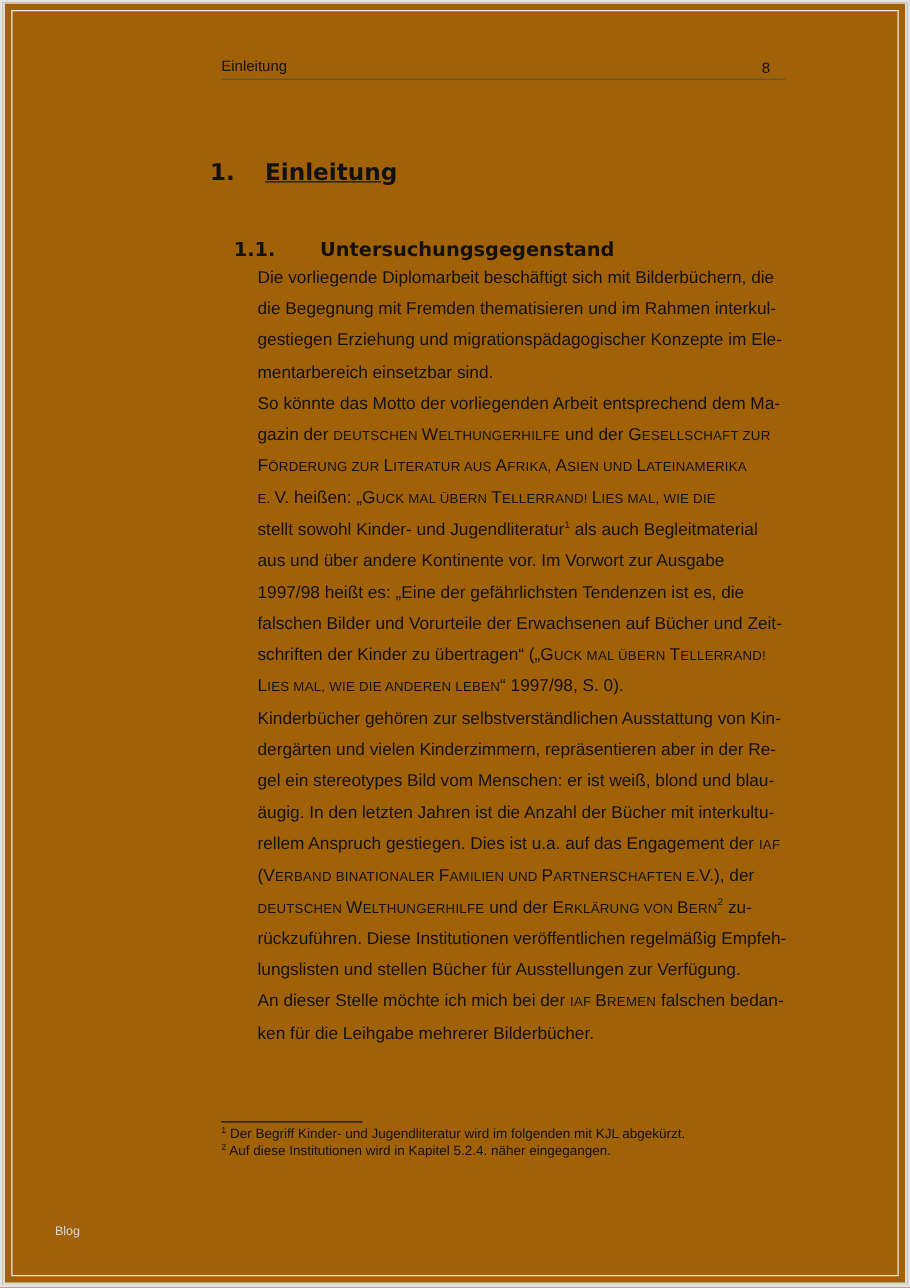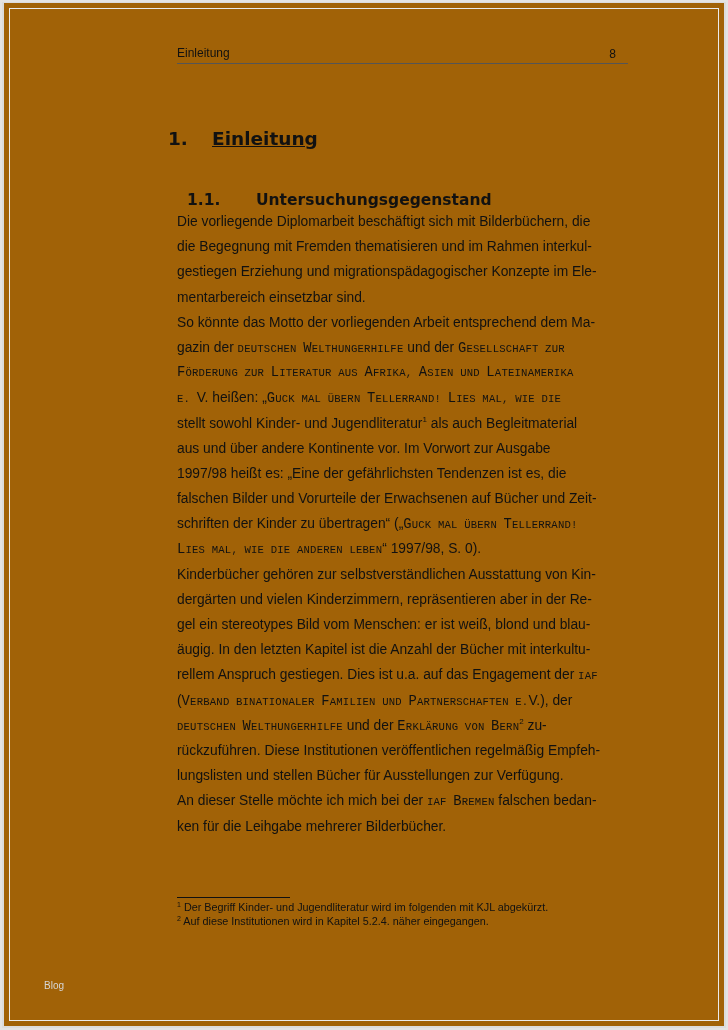--- a/index.html
+++ b/index.html
@@ -59,22 +59,23 @@
     h2 .num { display: inline-block; width: 69px; }
     .body {
       position: absolute;
       left: 173px; top: 206px; width: 455px;
     }
     .line {
       height: 25.2px;
       line-height: 25.2px;
       font-size: 13.8px;
       white-space: nowrap;
+      margin-left: 29px;
     }
-    .sc { font-size: 10.6px; letter-spacing: 0.2px; font-family: Liberation Mono, monospace; }
+    .sc { font-size: 10.6px; letter-spacing: 0.2px; }
     .sc .cap { font-size: 13.8px; }
     sup { font-size: 8px; vertical-align: 6px; line-height: 0; }
     .footnote-rule {
       position: absolute;
       left: 173px; top: 894px; width: 113px; height: 0;
       border-top: 1.5px solid #111;
     }
     .footnotes {
       position: absolute;
       left: 173px; top: 897px; width: 460px;
@@ -139,21 +140,21 @@
       </div>
       <div class="line">
         <span class="sc"><span class="cap">L</span><span style="text-transform:uppercase">ies mal, wie die anderen leben</span></span><span>“ 1997/98, S. 0).</span>
       </div>
     </div>
 
     <div>
       <div class="line">Kinderbücher gehören zur selbstverständlichen Ausstattung von Kin-</div>
       <div class="line">dergärten und vielen Kinderzimmern, repräsentieren aber in der Re-</div>
       <div class="line">gel ein stereotypes Bild vom Menschen: er ist weiß, blond und blau-</div>
-      <div class="line">äugig. In den letzten Kapitel ist die Anzahl der Bücher mit interkultu-</div>
+      <div class="line">äugig. In den letzten Jahren ist die Anzahl der Bücher mit interkultu-</div>
       <div class="line">
         <span>rellem Anspruch gestiegen. Dies ist u.a. auf das Engagement der </span><span class="sc" style="text-transform:uppercase">iaf</span>
       </div>
       <div class="line">
         <span>(</span><span class="sc"><span class="cap">V</span><span style="text-transform:uppercase">erband binationaler </span><span class="cap">F</span><span style="text-transform:uppercase">amilien und </span><span class="cap">P</span><span style="text-transform:uppercase">artnerschaften e.</span></span><span>V.), der</span>
       </div>
       <div class="line">
         <span class="sc"><span style="text-transform:uppercase">deutschen </span><span class="cap">W</span><span style="text-transform:uppercase">elthungerhilfe</span></span><span> und der </span><span class="sc"><span class="cap">E</span><span style="text-transform:uppercase">rklärung von </span><span class="cap">B</span><span style="text-transform:uppercase">ern</span></span><sup>2</sup><span> zu-</span>
       </div>
       <div class="line">rückzuführen. Diese Institutionen veröffentlichen regelmäßig Empfeh-</div>

